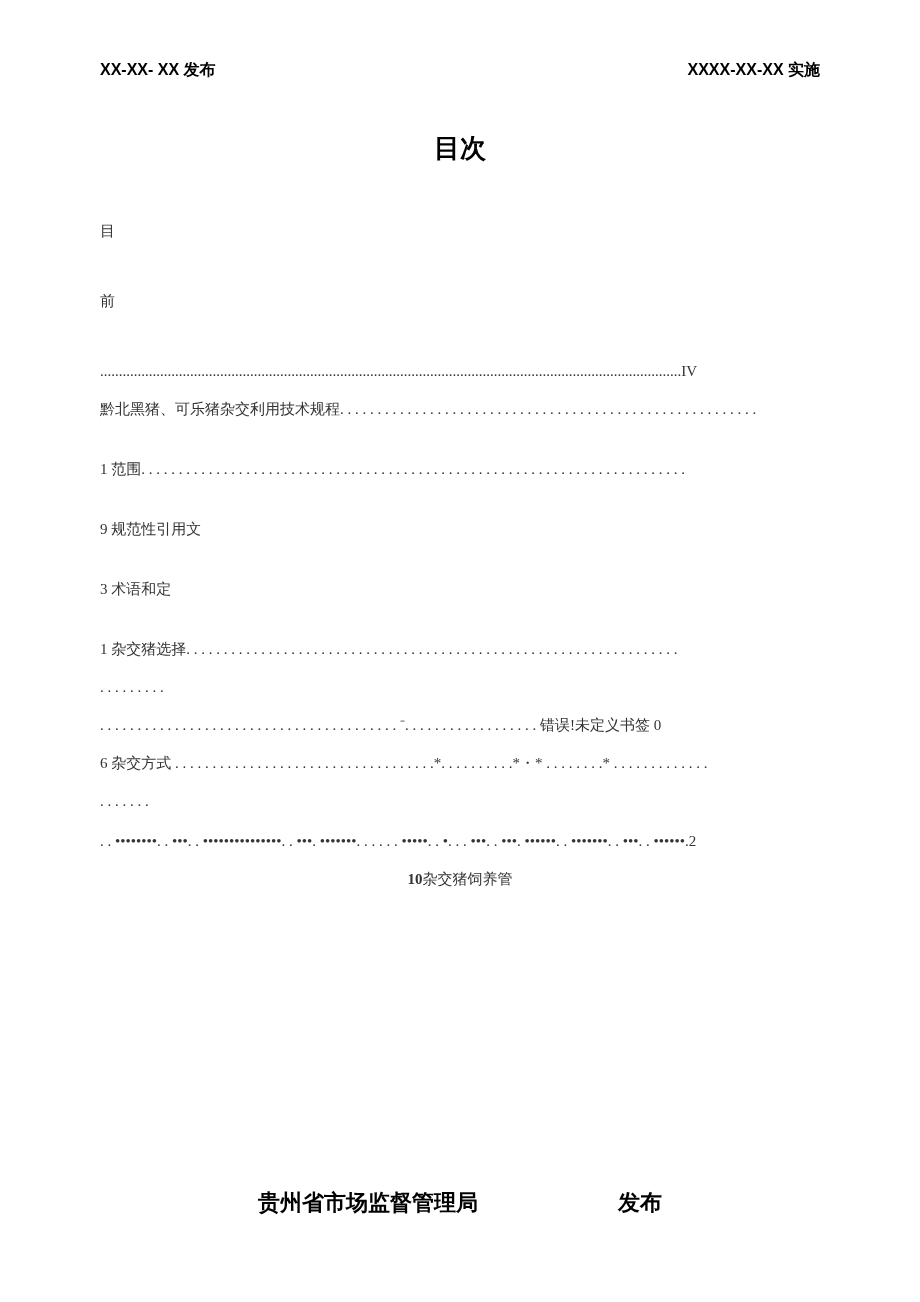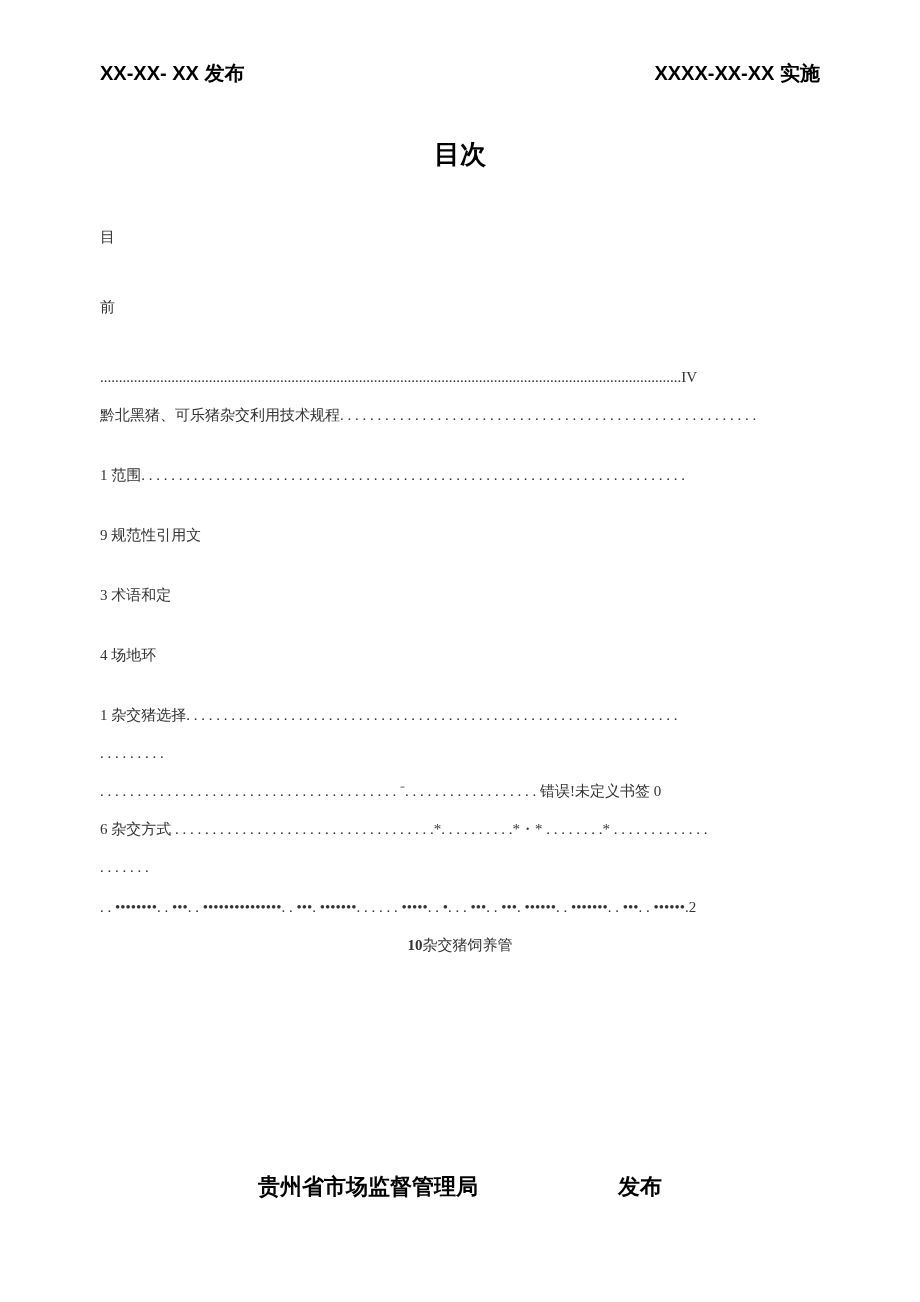--- a/index.html
+++ b/index.html
@@ -13,21 +13,21 @@
       background: #ffffff;
       font-family: "SimSun", "宋体", serif;
       padding: 60px 100px 40px 100px;
       position: relative;
     }
     .header-row {
       display: flex;
       justify-content: space-between;
       font-family: "SimHei", "黑体", sans-serif;
       font-weight: bold;
-      font-size: 20px;
+      font-size: 16px;
       margin-bottom: 50px;
     }
     .title {
       text-align: center;
       font-family: "SimHei", "黑体", sans-serif;
       font-weight: bold;
       font-size: 26px;
       margin-bottom: 50px;
     }
     .toc-body {
@@ -52,21 +52,21 @@
       display: flex;
       justify-content: center;
       font-size: 15px;
       margin-top: 5px;
     }
     .section10 .first {
       font-weight: bold;
     }
     .footer {
       position: absolute;
-      bottom: 100px;
+      bottom: 84px;
       left: 0;
       width: 920px;
       display: flex;
       justify-content: center;
       gap: 140px;
       font-family: "SimHei", "黑体", sans-serif;
       font-weight: bold;
       font-size: 22px;
     }
   </style>
@@ -84,21 +84,20 @@
 
   <div class="toc-single">目</div>
   <div class="toc-single">前</div>
 
   <div class="toc-line">...........................................................................................................................................................IV</div>
   <div class="toc-item-block">黔北黑猪、可乐猪杂交利用技术规程. . . . . . . . . . . . . . . . . . . . . . . . . . . . . . . . . . . . . . . . . . . . . . . . . . . . . . . .</div>
 
   <div class="toc-item-block">1 范围. . . . . . . . .  . . . . . . . . . .  . . . . . . .  . . .  . . . . . . .  . . . . . .  . . . . . . . .  . . . . . . . . . . . . . .  . . . . . . .  . .</div>
   <div class="toc-item-block">9 规范性引用文</div>
   <div class="toc-item-block">3 术语和定</div>
-  <div class="toc-item-block">4 场地环</div>
 
   <div class="toc-line">1 杂交猪选择. . . .  . . . . . . . . .  . . . . . . .  .  . . . . .  . . .  . . .  . . . . . . . . . . . . . . . . . . .  . .  . . . . . . . . . . . . .</div>
   <div class="toc-line">. . . . . . . .  .</div>
   <div class="toc-line">. .  . . . . . . . . . . . . . . . . . . . . . . . . . . . . . . . . . . . . . . ⁻. . . . . . .  . . .  .  . . . . . . . 错误!未定义书签 0</div>
   <div class="toc-line">6 杂交方式 . . . . . . . . . . . . . . . . . . . . . . . . . . . . . . . .   . . .*. . . . . . . . . .*・*  . . . . . . . .*  . . .  . . . . . . . . . .</div>
   <div class="toc-item-block-tight">. . . . . . .</div>
 
 
   <div class="toc-line">. .  ••••••••. .  •••. .  •••••••••••••••. .  •••.  •••••••. . . . . .  •••••. .  •. . .  •••. .  •••.  ••••••. .  •••••••. .  •••. .  ••••••.2</div>
 

